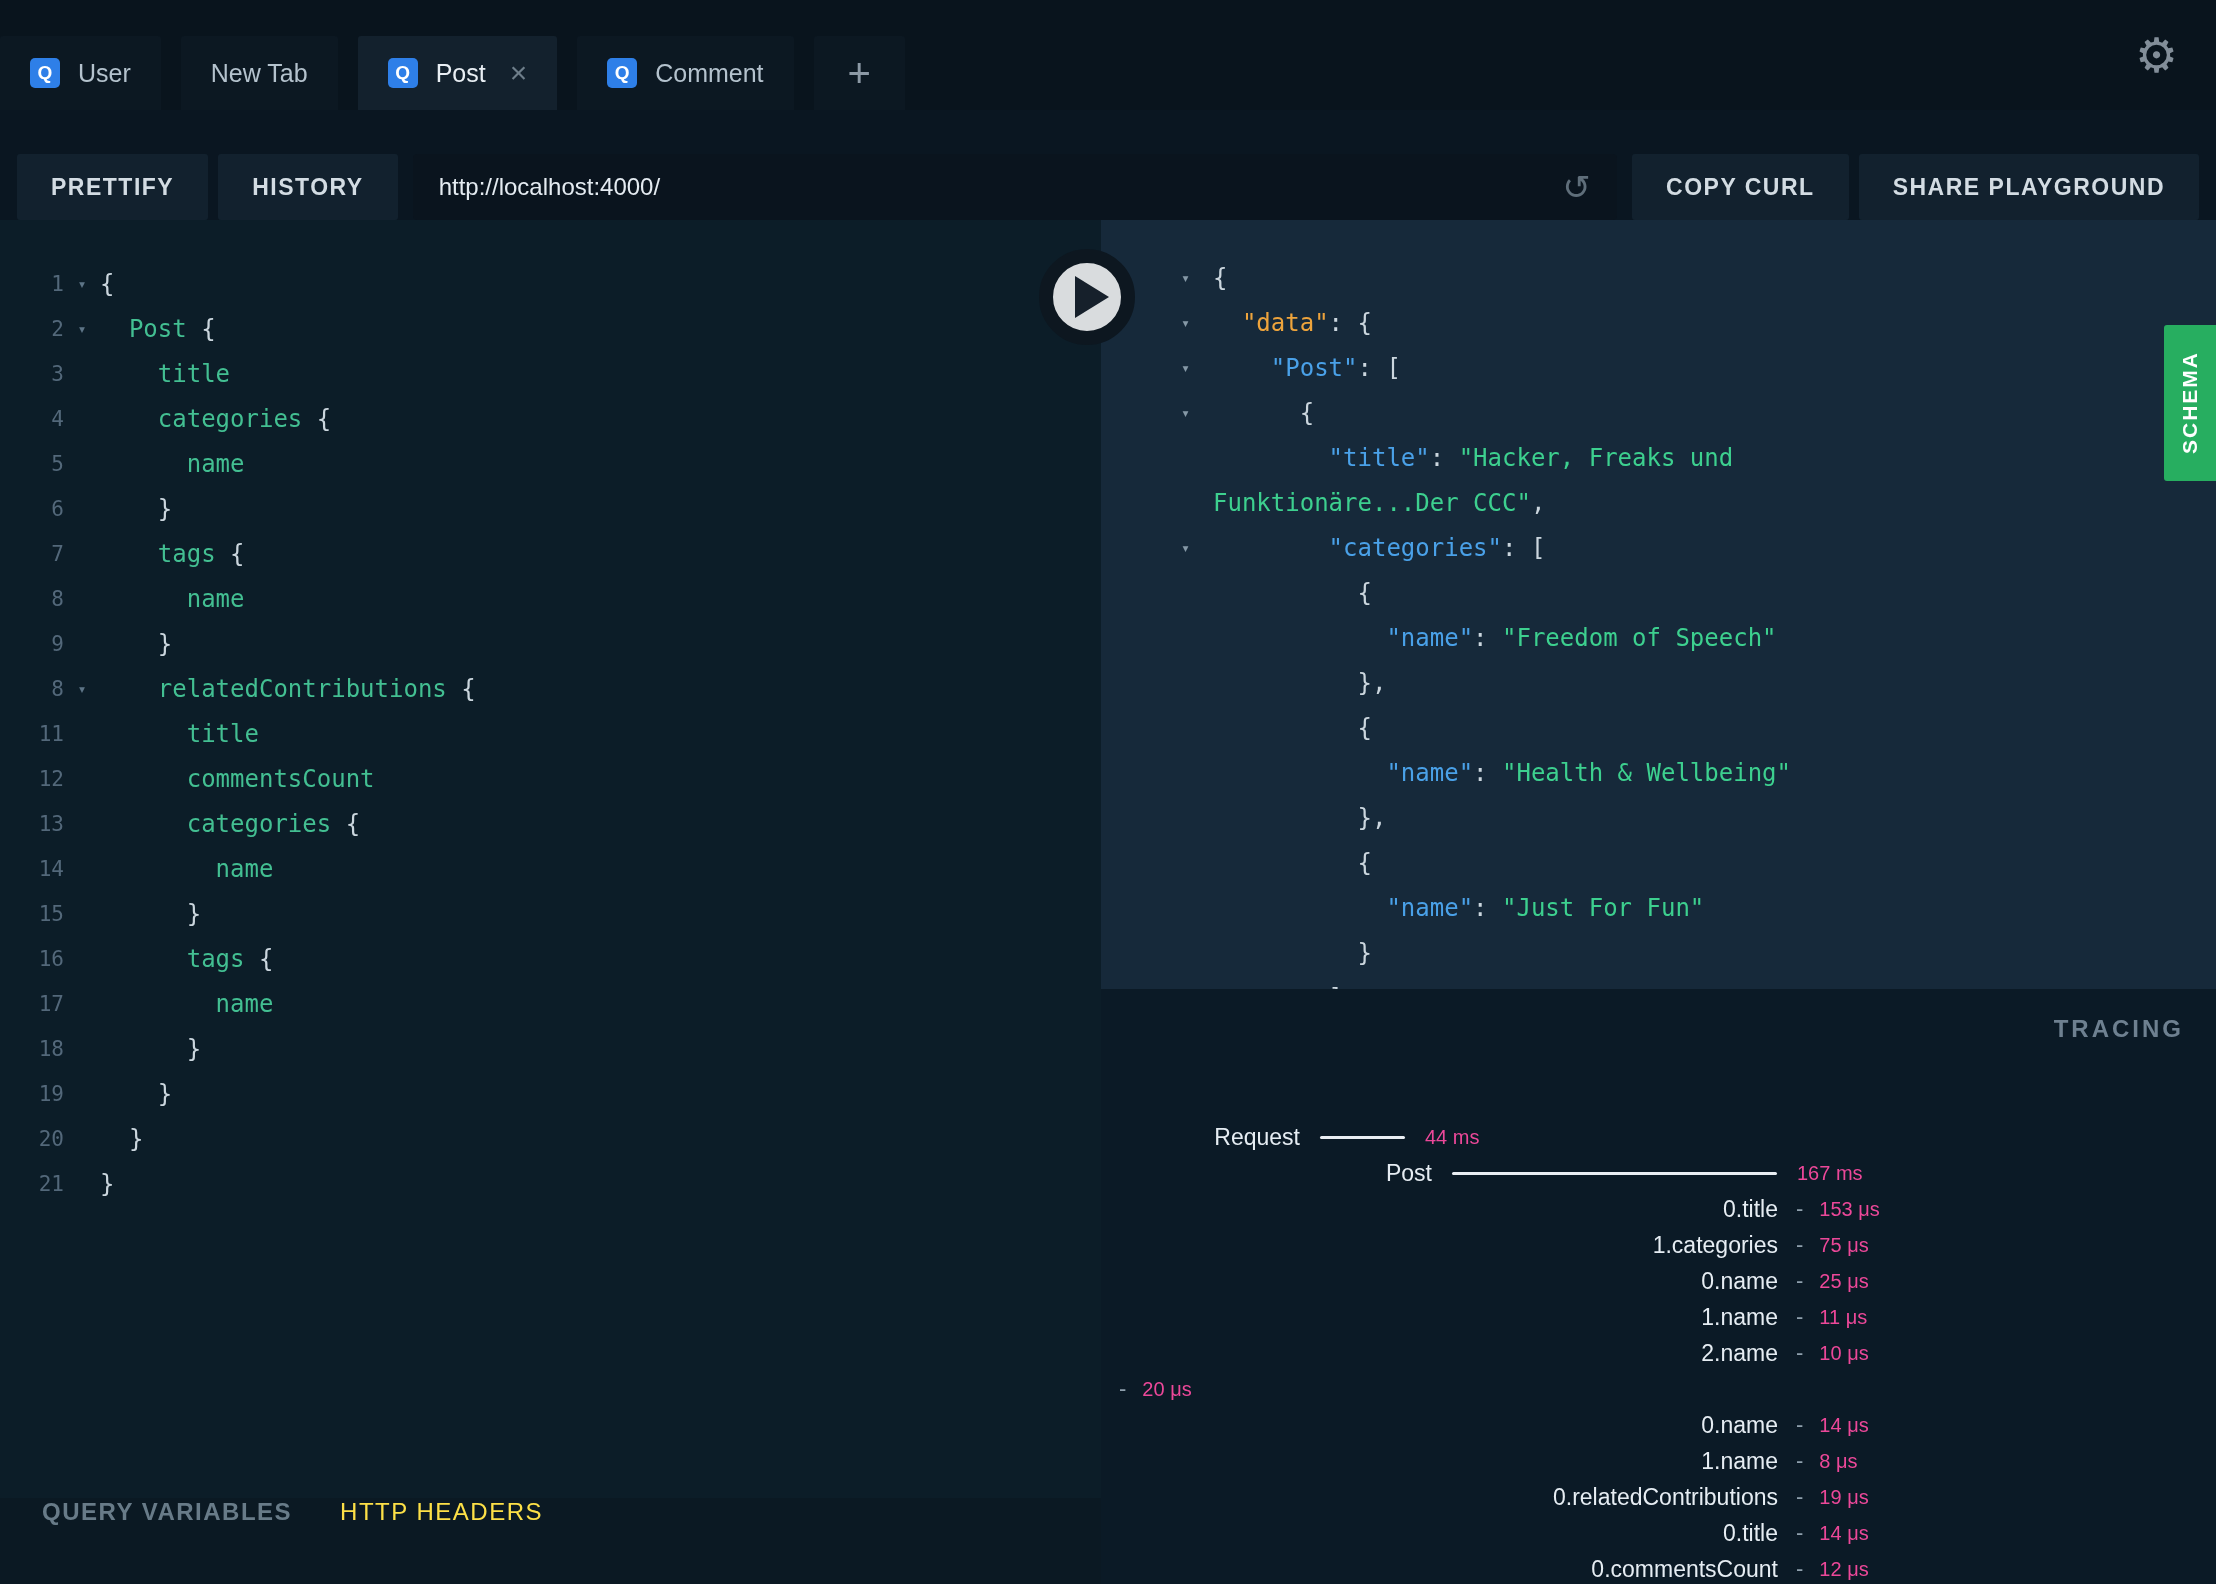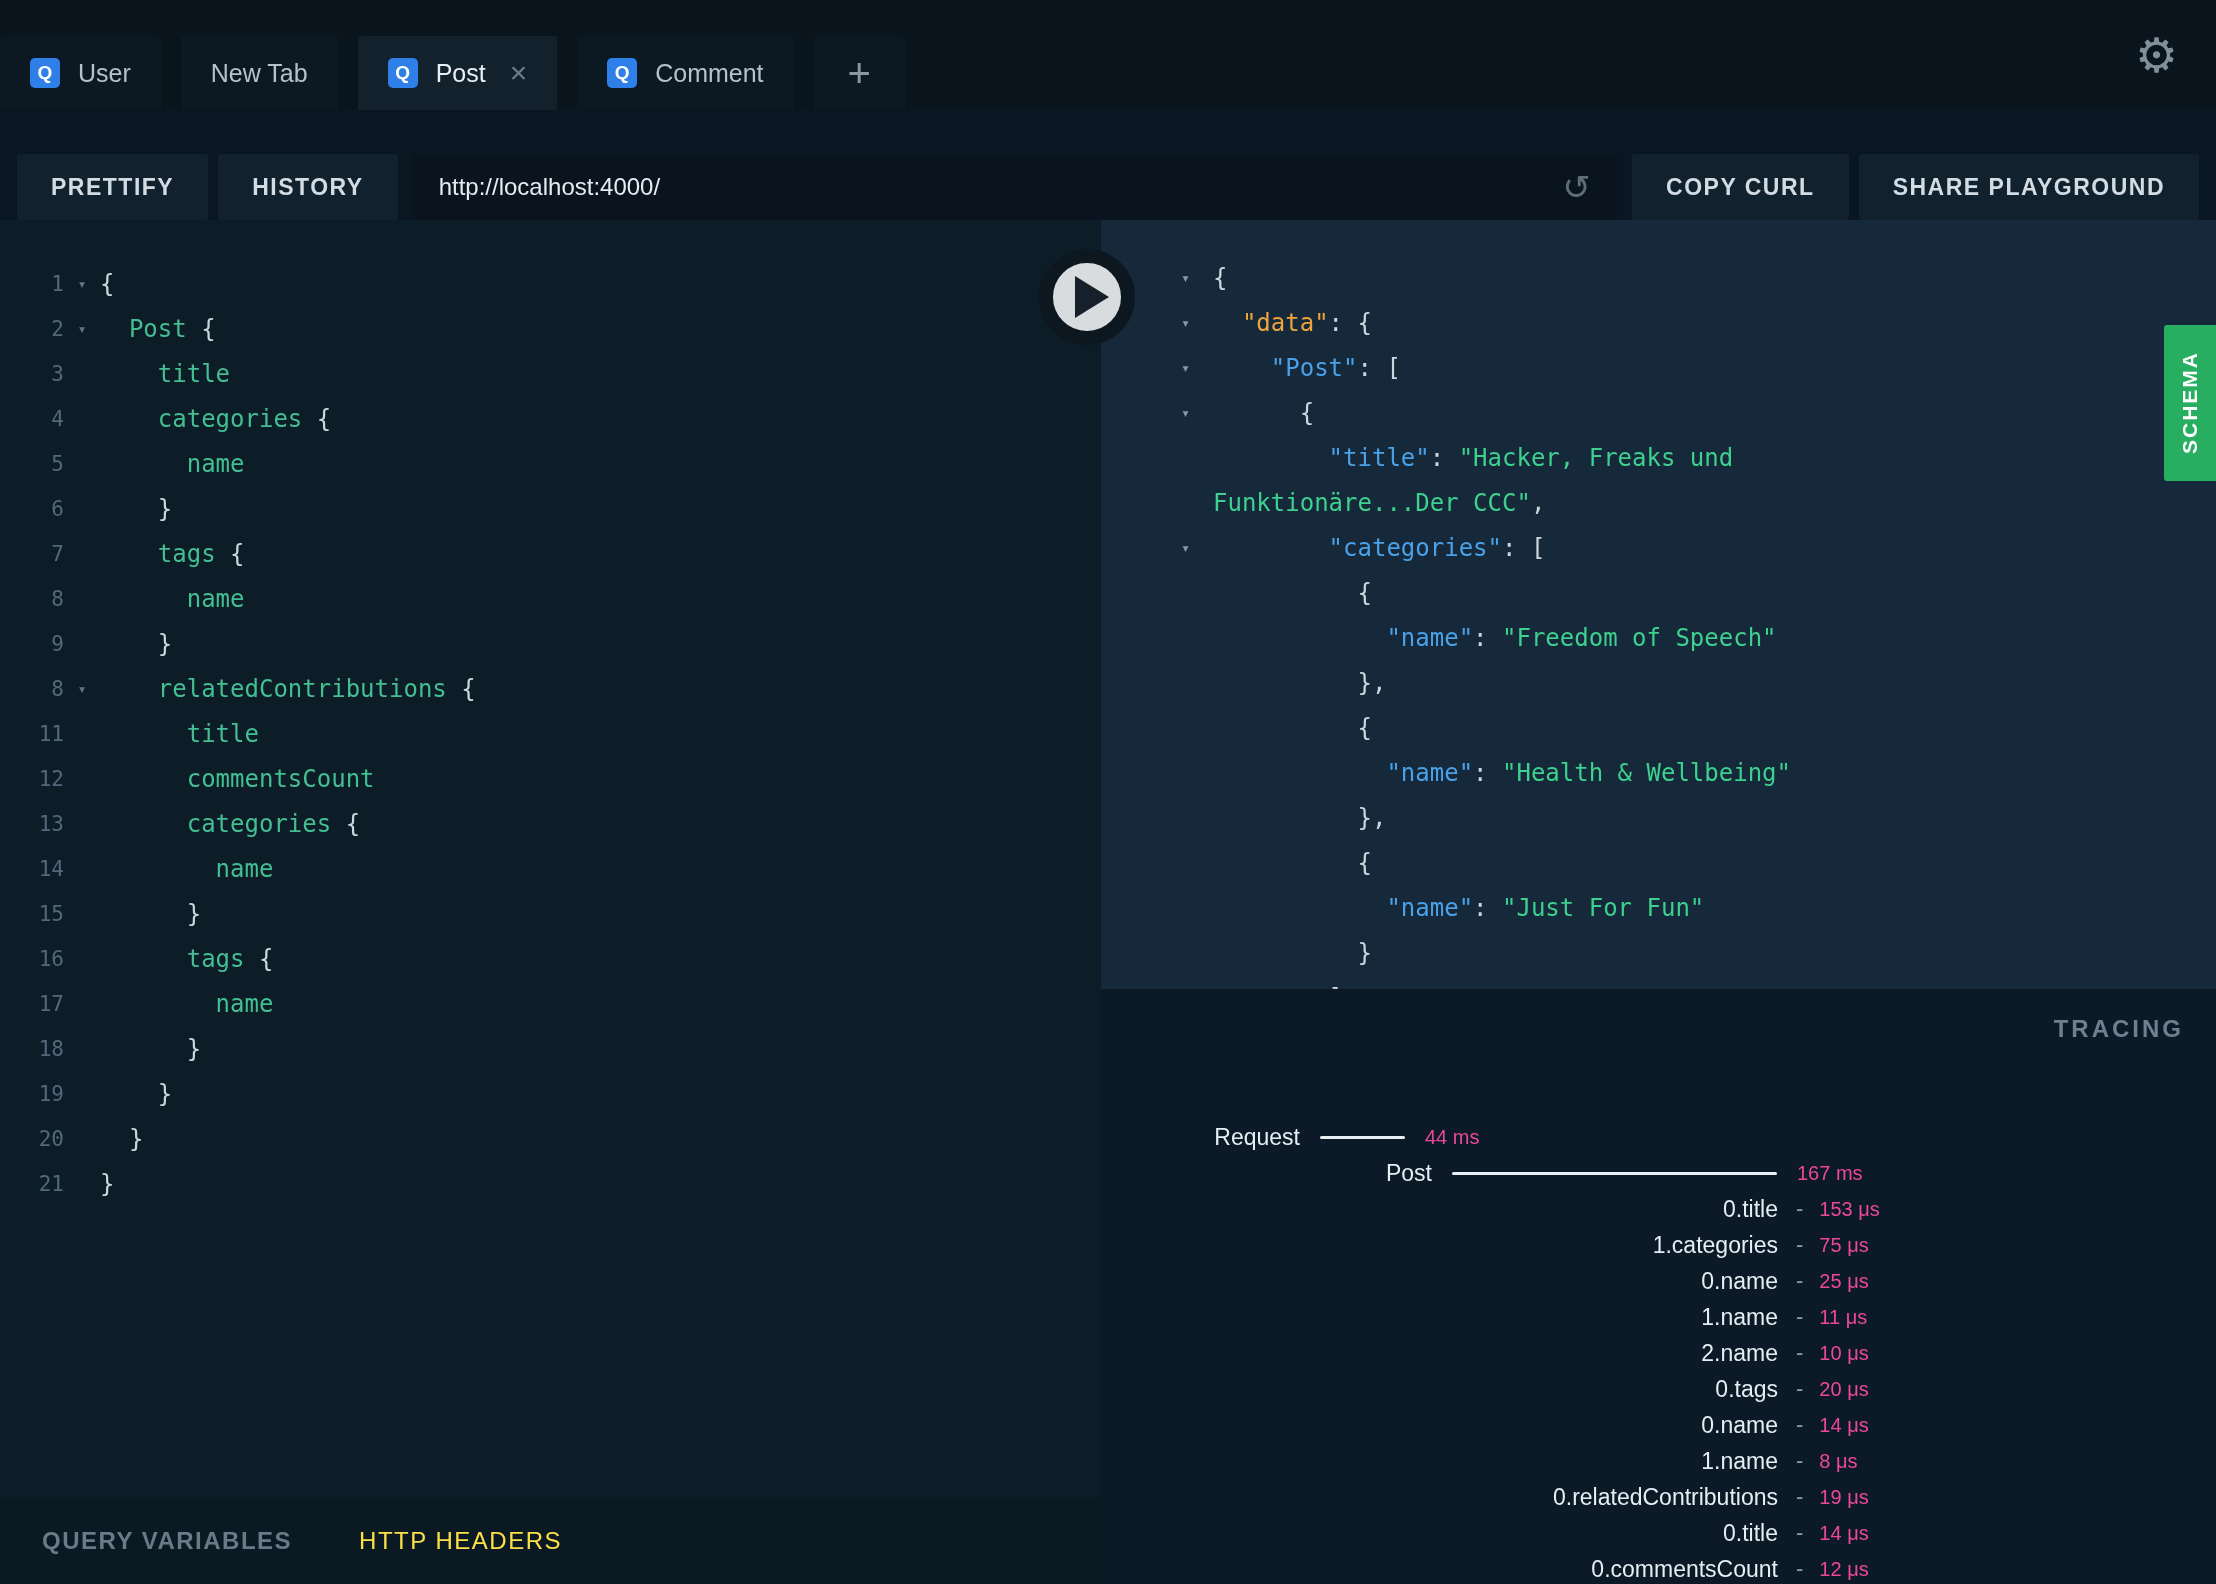--- a/index.html
+++ b/index.html
@@ -36,21 +36,21 @@
   .code-line { display:flex; height:45px; font-family:"DejaVu Sans Mono",monospace; font-size:24px; line-height:45px; }
   .ln { width:64px; text-align:right; color:#53687a; font-size:21px; flex:none; }
   .fold { width:36px; text-align:center; color:#5d7486; font-size:15px; flex:none; cursor:pointer; }
   .code { white-space:pre; }
   .tk-f  { color:#43bf92; }
   .tk-p, .tk-w { color:#cbd6de; }
   .tk-kb { color:#4aa1e8; }
   .tk-ko { color:#eea43c; }
   .tk-s  { color:#3dd08f; }
 
-  .footerbar { height:86px; flex:none; background:#0b1923; display:flex; align-items:center; padding:0 42px; gap:67px; }
+  .footerbar { height:86px; flex:none; background:#0b1923; display:flex; padding:0 42px; gap:48px; }
   .fv { color:#687b88; font-weight:bold; font-size:24px; letter-spacing:1.5px; cursor:pointer; }
   .fh { color:#fde047; font-weight:normal; font-size:24px; letter-spacing:1.5px; cursor:pointer; }
 
   .right { flex:1; display:flex; flex-direction:column; min-width:0; }
   .response { height:769px; flex:none; background:#16293a; padding-top:36px; overflow:hidden; }
   .resp-line { position:relative; padding-left:112px; height:45px; font-family:"DejaVu Sans Mono",monospace;
                font-size:24px; line-height:45px; white-space:pre; }
   .resp-line .arrow { position:absolute; left:80px; top:0; width:24px; font-size:15px; color:#8598a6; cursor:pointer; }
 
   
@@ -282,21 +282,20 @@
               <span class="trace-label" style="width: 677px;">1.name</span>
               <span class="trace-dash">-</span>
               <span class="trace-time">11 μs</span>
             </div>
             <div class="trace-row">
               <span class="trace-label" style="width: 677px;">2.name</span>
               <span class="trace-dash">-</span>
               <span class="trace-time">10 μs</span>
             </div>
             <div class="trace-row">
-              <span class="trace-label" style="width: 677px;">0.tags</span>
               <span class="trace-dash">-</span>
               <span class="trace-time">20 μs</span>
             </div>
             <div class="trace-row">
               <span class="trace-label" style="width: 677px;">0.name</span>
               <span class="trace-dash">-</span>
               <span class="trace-time">14 μs</span>
             </div>
             <div class="trace-row">
               <span class="trace-label" style="width: 677px;">1.name</span>

